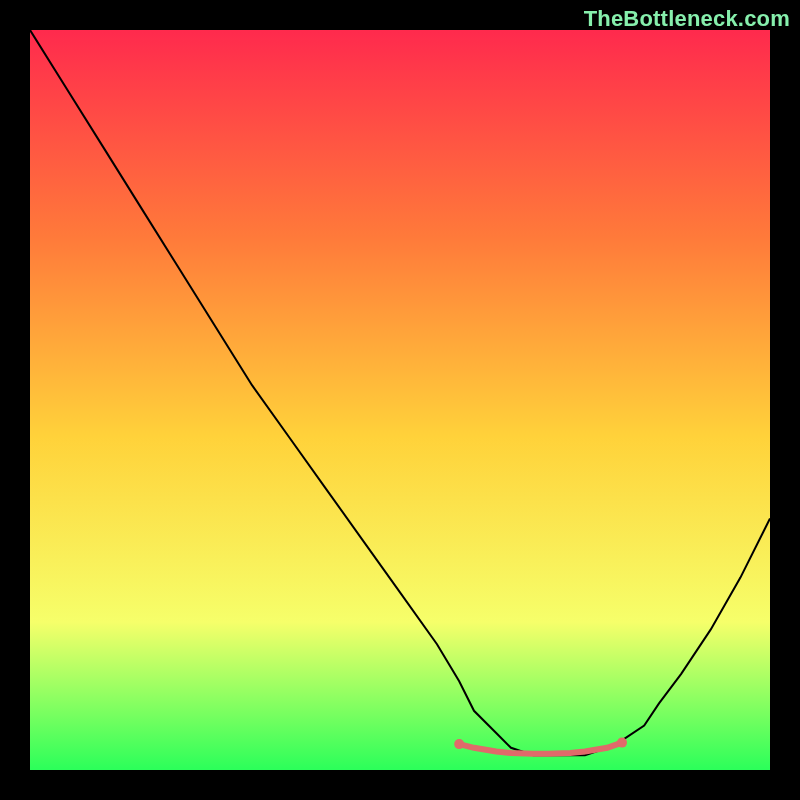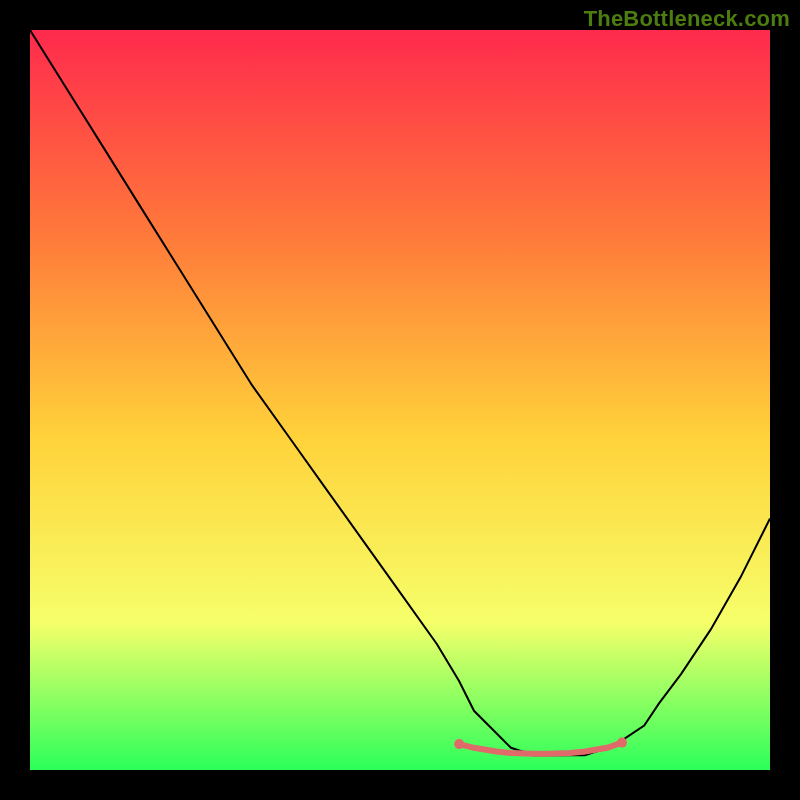--- a/index.html
+++ b/index.html
@@ -26,21 +26,21 @@
   }
   .plot-area svg {
     display: block;
     width: 100%;
     height: 100%;
   }
   .watermark {
     position: absolute;
     top: 6px;
     right: 10px;
-    color: #4d7c0f;
+    color: #86efac;
     font-size: 22px;
     font-weight: 600;
     letter-spacing: 0.2px;
     user-select: none;
   }
 </style>
 </head>
 <body>
 
 <div class="stage">

